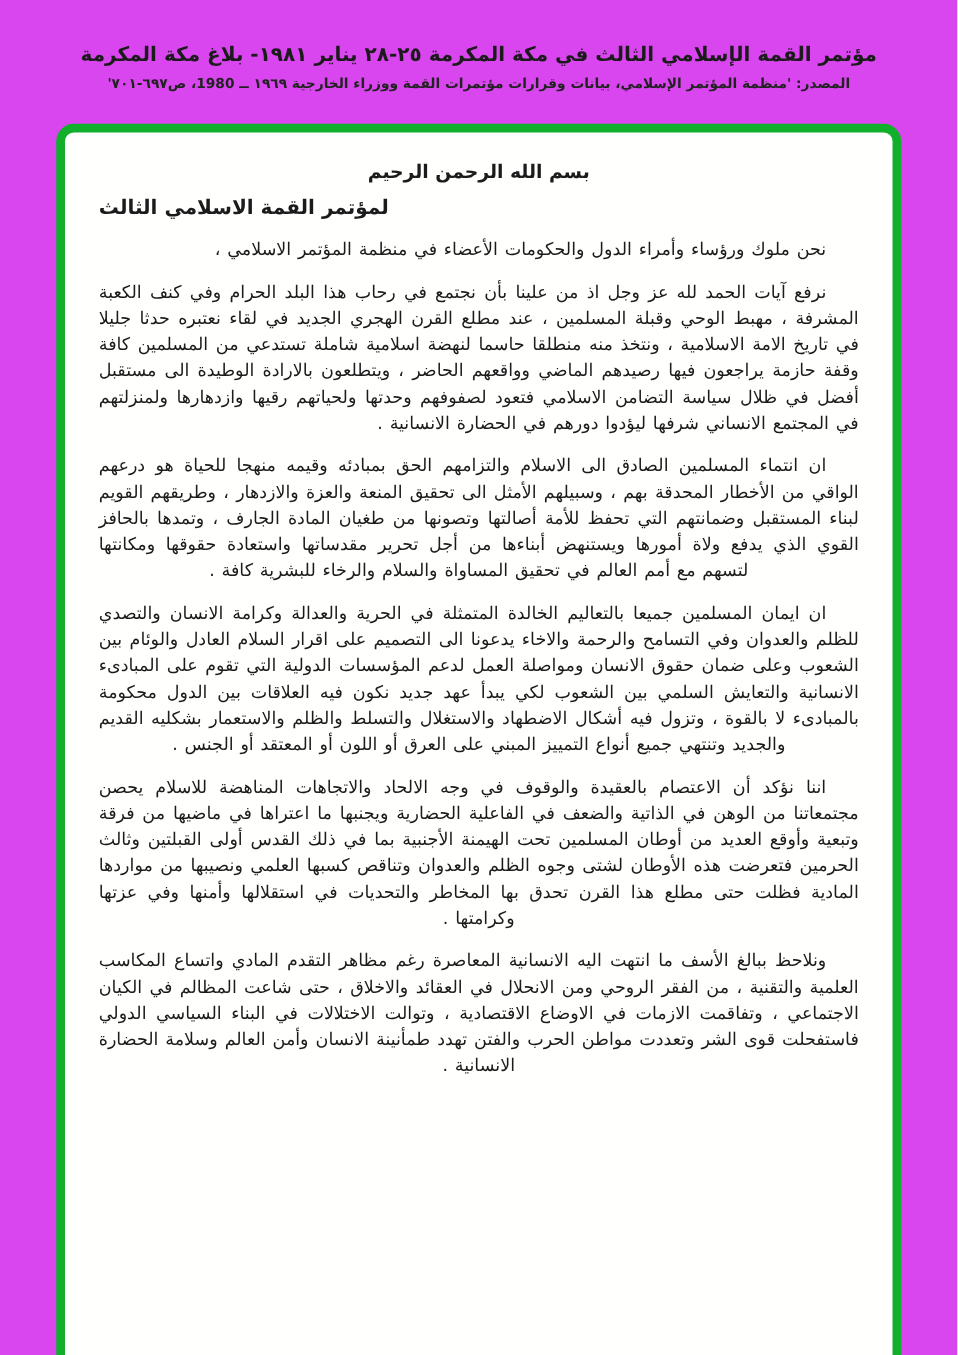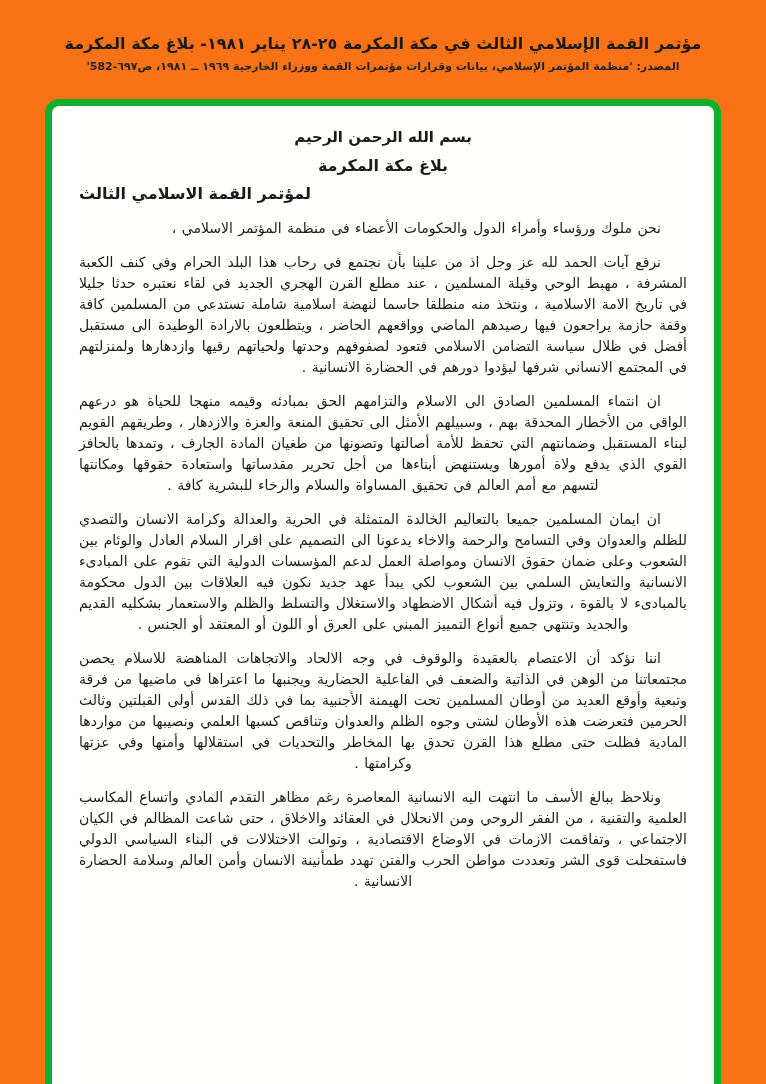--- a/index.html
+++ b/index.html
@@ -9,21 +9,21 @@
     height: 1084px;
     background: #ffffff;
     overflow: hidden;
     font-family: "DejaVu Sans", sans-serif;
     color: #1b1b1b;
   }
   .page {
     position: relative;
     width: 766px;
     height: 1084px;
-    background: #f97316;
+    background: #d946ef;
   }
   
   .source-header {
     direction: rtl;
     text-align: center;
     padding-top: 34px;
   }
   .source-title {
     font-size: 16px;
     font-weight: bold;
@@ -85,26 +85,25 @@
     margin-top: 13px;
   }
 </style>
 </head>
 <body>
 
 <div class="page">
 
   <div class="source-header">
     <div class="source-title">مؤتمر القمة الإسلامي الثالث في مكة المكرمة ٢٥-٢٨ يناير ١٩٨١- بلاغ مكة المكرمة</div>
-    <div class="source-citation">المصدر: 'منظمة المؤتمر الإسلامي، بيانات وقرارات مؤتمرات القمة ووزراء الخارجية ١٩٦٩ ــ ١٩٨١، ص٦٩٧-582'</div>
+    <div class="source-citation">المصدر: 'منظمة المؤتمر الإسلامي، بيانات وقرارات مؤتمرات القمة ووزراء الخارجية ١٩٦٩ ــ 1980، ص٦٩٧-٧٠١'</div>
   </div>
 
   <div class="doc-frame">
     <div class="basmala">بسم الله الرحمن الرحيم</div>
-    <div class="doc-title">بلاغ مكة المكرمة</div>
     <div class="doc-subtitle">لمؤتمر القمة الاسلامي الثالث</div>
 
     <p class="body-par last-right">نحن ملوك ورؤساء وأمراء الدول والحكومات الأعضاء في منظمة المؤتمر الاسلامي ،</p>
 
 
     <p class="body-par last-right">نرفع آيات الحمد لله عز وجل اذ من علينا بأن نجتمع في رحاب هذا البلد الحرام وفي كنف الكعبة المشرفة ، مهبط الوحي وقبلة المسلمين ، عند مطلع القرن الهجري الجديد في لقاء نعتبره حدثا جليلا في تاريخ الامة الاسلامية ، ونتخذ منه منطلقا حاسما لنهضة اسلامية شاملة تستدعي من المسلمين كافة وقفة حازمة يراجعون فيها رصيدهم الماضي وواقعهم الحاضر ، ويتطلعون بالارادة الوطيدة الى مستقبل أفضل في ظلال سياسة التضامن الاسلامي فتعود لصفوفهم وحدتها ولحياتهم رقيها وازدهارها ولمنزلتهم في المجتمع الانساني شرفها ليؤدوا دورهم في الحضارة الانسانية .</p>
 
     <p class="body-par last-center">ان انتماء المسلمين الصادق الى الاسلام والتزامهم الحق بمبادئه وقيمه منهجا للحياة هو درعهم الواقي من الأخطار المحدقة بهم ، وسبيلهم الأمثل الى تحقيق المنعة والعزة والازدهار ، وطريقهم القويم لبناء المستقبل وضمانتهم التي تحفظ للأمة أصالتها وتصونها من طغيان المادة الجارف ، وتمدها بالحافز القوي الذي يدفع ولاة أمورها ويستنهض أبناءها من أجل تحرير مقدساتها واستعادة حقوقها ومكانتها لتسهم مع أمم العالم في تحقيق المساواة والسلام والرخاء للبشرية كافة .</p>
 
     <p class="body-par last-center">ان ايمان المسلمين جميعا بالتعاليم الخالدة المتمثلة في الحرية والعدالة وكرامة الانسان والتصدي للظلم والعدوان وفي التسامح والرحمة والاخاء يدعونا الى التصميم على اقرار السلام العادل والوئام بين الشعوب وعلى ضمان حقوق الانسان ومواصلة العمل لدعم المؤسسات الدولية التي تقوم على المبادىء الانسانية والتعايش السلمي بين الشعوب لكي يبدأ عهد جديد نكون فيه العلاقات بين الدول محكومة بالمبادىء لا بالقوة ، وتزول فيه أشكال الاضطهاد والاستغلال والتسلط والظلم والاستعمار بشكليه القديم والجديد وتنتهي جميع أنواع التمييز المبني على العرق أو اللون أو المعتقد أو الجنس .</p>

